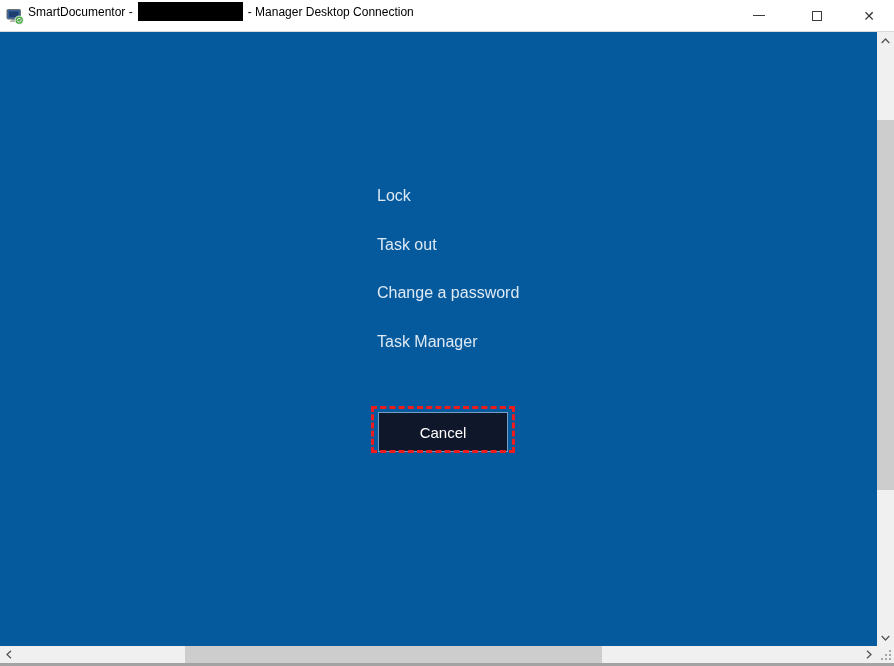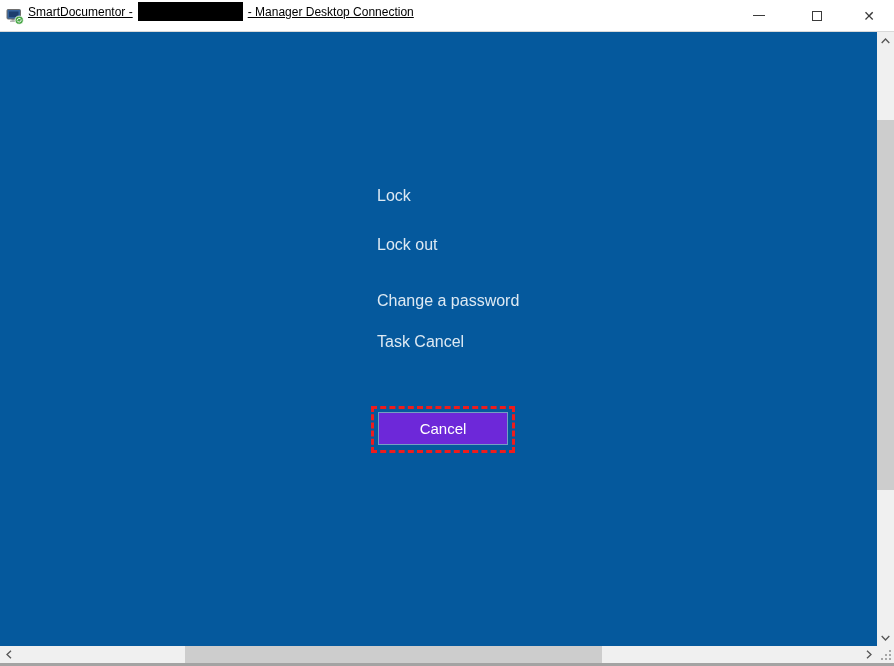--- a/index.html
+++ b/index.html
@@ -4,42 +4,42 @@
 <style>
   * { margin:0; padding:0; box-sizing:border-box; }
   html,body { width:894px; height:666px; overflow:hidden; }
   body { font-family:"Liberation Sans", sans-serif; background:#ffffff; position:relative; }
 
   .window { position:absolute; inset:0; width:894px; height:666px; background:#ffffff; }
 
   
   .titlebar { position:absolute; left:0; top:0; width:894px; height:32px; background:#ffffff; border-bottom:1px solid #d9d9d9; }
   .app-icon { position:absolute; left:6px; top:7px; width:18px; height:18px; }
-  .title { position:absolute; left:28px; top:0; height:23px; display:flex; align-items:center; font-size:12px; color:#000000; white-space:nowrap;text-decoration:underline; }
+  .title { position:absolute; left:28px; top:0; height:23px; display:flex; align-items:center; font-size:12px; color:#000000; white-space:nowrap; }
   .title > span { display:inline-block; }
   .redaction { width:105px; height:19px; background:#000000; margin:0 5px; }
 
   .cap-btn { position:absolute; top:0; height:31px; width:50px; display:flex; align-items:center; justify-content:center; }
   .cap-btn.min { left:734px; }
   .cap-btn.max { left:792px; }
   .cap-btn.cls { left:844px; }
   .min-glyph { width:12px; height:0; border-top:1px solid #3b3b3b; }
   .max-glyph { width:10px; height:10px; border:1px solid #3b3b3b; }
   .cls-glyph { font-size:14px; color:#3b3b3b; line-height:14px; }
 
   
   .content { position:absolute; left:0; top:32px; width:877px; height:614px; background:#05599D;text-align:right; }
   .menu-item { position:absolute; left:377px; height:20px; font-size:16px; line-height:20px; color:#DDE9F3; cursor:default; }
   .mi-0 { top:154px; }   
   .mi-1 { top:203px; }
-  .mi-2 { top:251px;margin-top:8px; }
+  .mi-2 { top:251px; }
   .mi-3 { top:300px; }
 
-  .cancel-btn { position:absolute; left:378px; top:380px; width:130px; height:33px;
-    background:#6d28d9; border:1px solid #759EC4; color:#ffffff; font-size:15px;
+  .cancel-btn { position:absolute; left:378px; top:380px; width:130px; height:40px;
+    background:#0f172a; border:1px solid #759EC4; color:#ffffff; font-size:15px;
     font-family:"Liberation Sans", sans-serif; display:flex; align-items:center; justify-content:center; }
   .highlight { position:absolute; left:371px; top:374px; width:144px; height:47px;
     border:3px dashed #EE1C1C; pointer-events:none; }
 
   
   .vscroll { position:absolute; left:877px; top:32px; width:17px; height:614px; background:#F0F0F0; }
   .hscroll { position:absolute; left:0; top:646px; width:877px; height:17px; background:#F0F0F0; }
   .scroll-btn { position:absolute; display:flex; align-items:center; justify-content:center; }
   .vscroll .up    { left:0; top:0; width:17px; height:17px; }
   .vscroll .down  { left:0; bottom:0; width:17px; height:17px; }
@@ -78,23 +78,23 @@
     <div class="cap-btn max">
       <div class="max-glyph"></div>
     </div>
     <div class="cap-btn cls">
       <span class="cls-glyph">✕</span>
     </div>
   </div>
 
   <div class="content">
     <div class="menu-item mi-0">Lock</div>
-    <div class="menu-item mi-1">Lock out</div>
+    <div class="menu-item mi-1">Task out</div>
     <div class="menu-item mi-2">Change a password</div>
-    <div class="menu-item mi-3">Task Cancel</div>
+    <div class="menu-item mi-3">Task Manager</div>
     <div class="cancel-btn">Cancel</div>
     <div class="highlight"></div>
   </div>
 
   <div class="vscroll">
     <div class="scroll-btn up">
       <svg width="9" height="6" viewBox="0 0 9 6">
           <path d="M0.7 5 L4.5 1 L8.3 5" fill="none" stroke="#555555" stroke-width="1.3"></path>
         </svg>
     </div>

